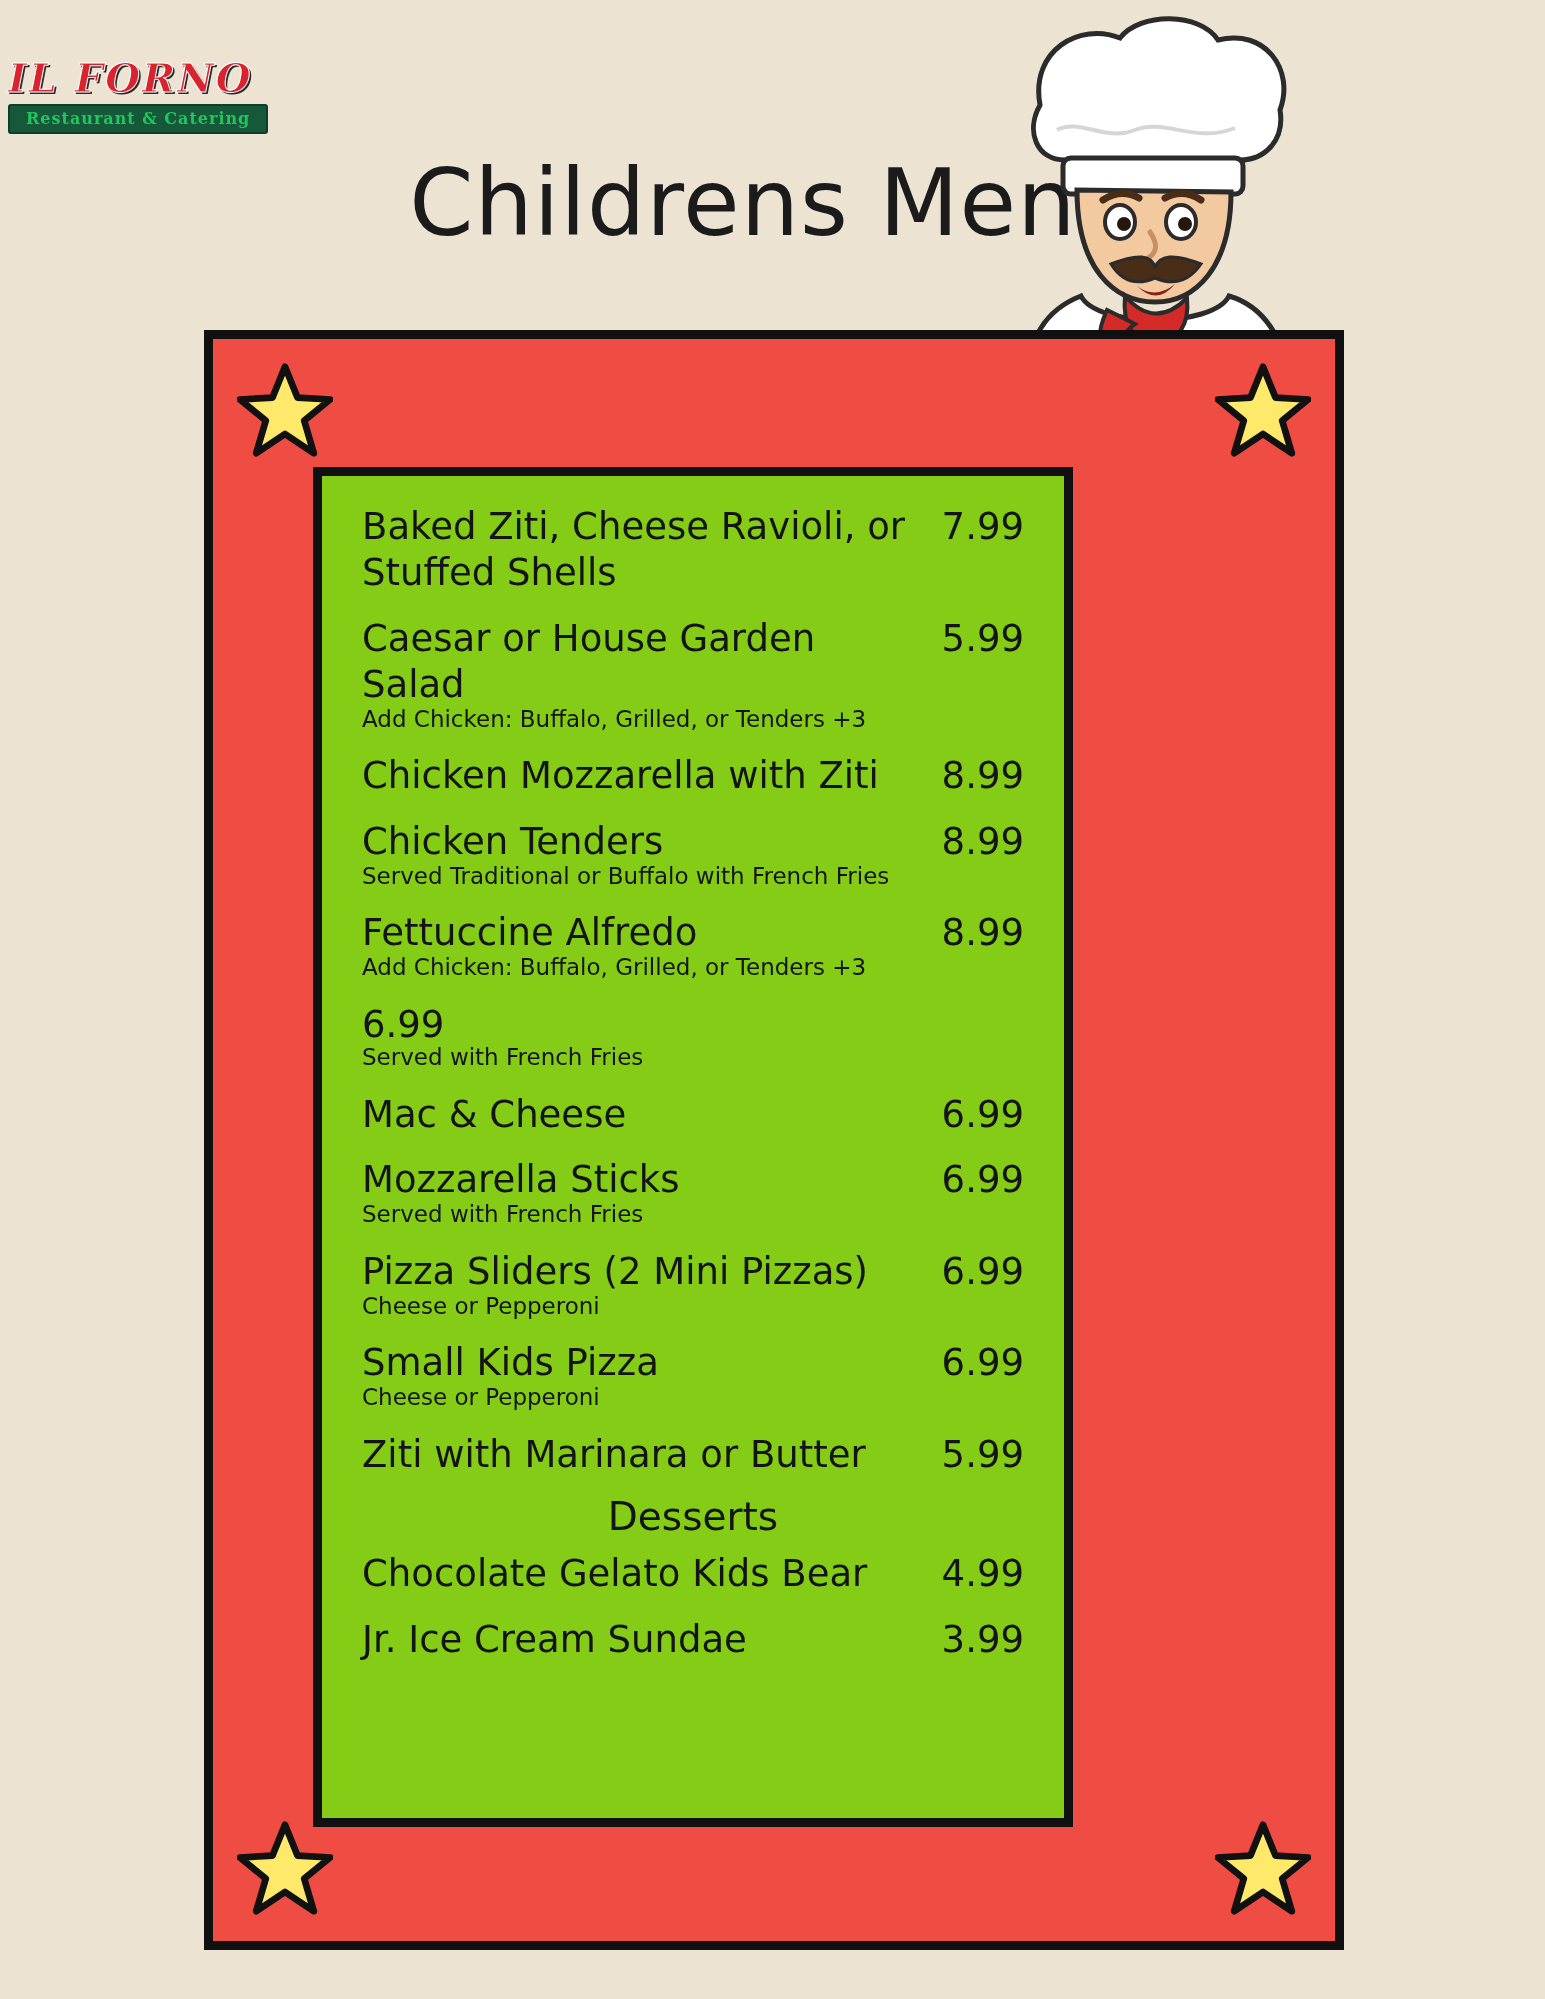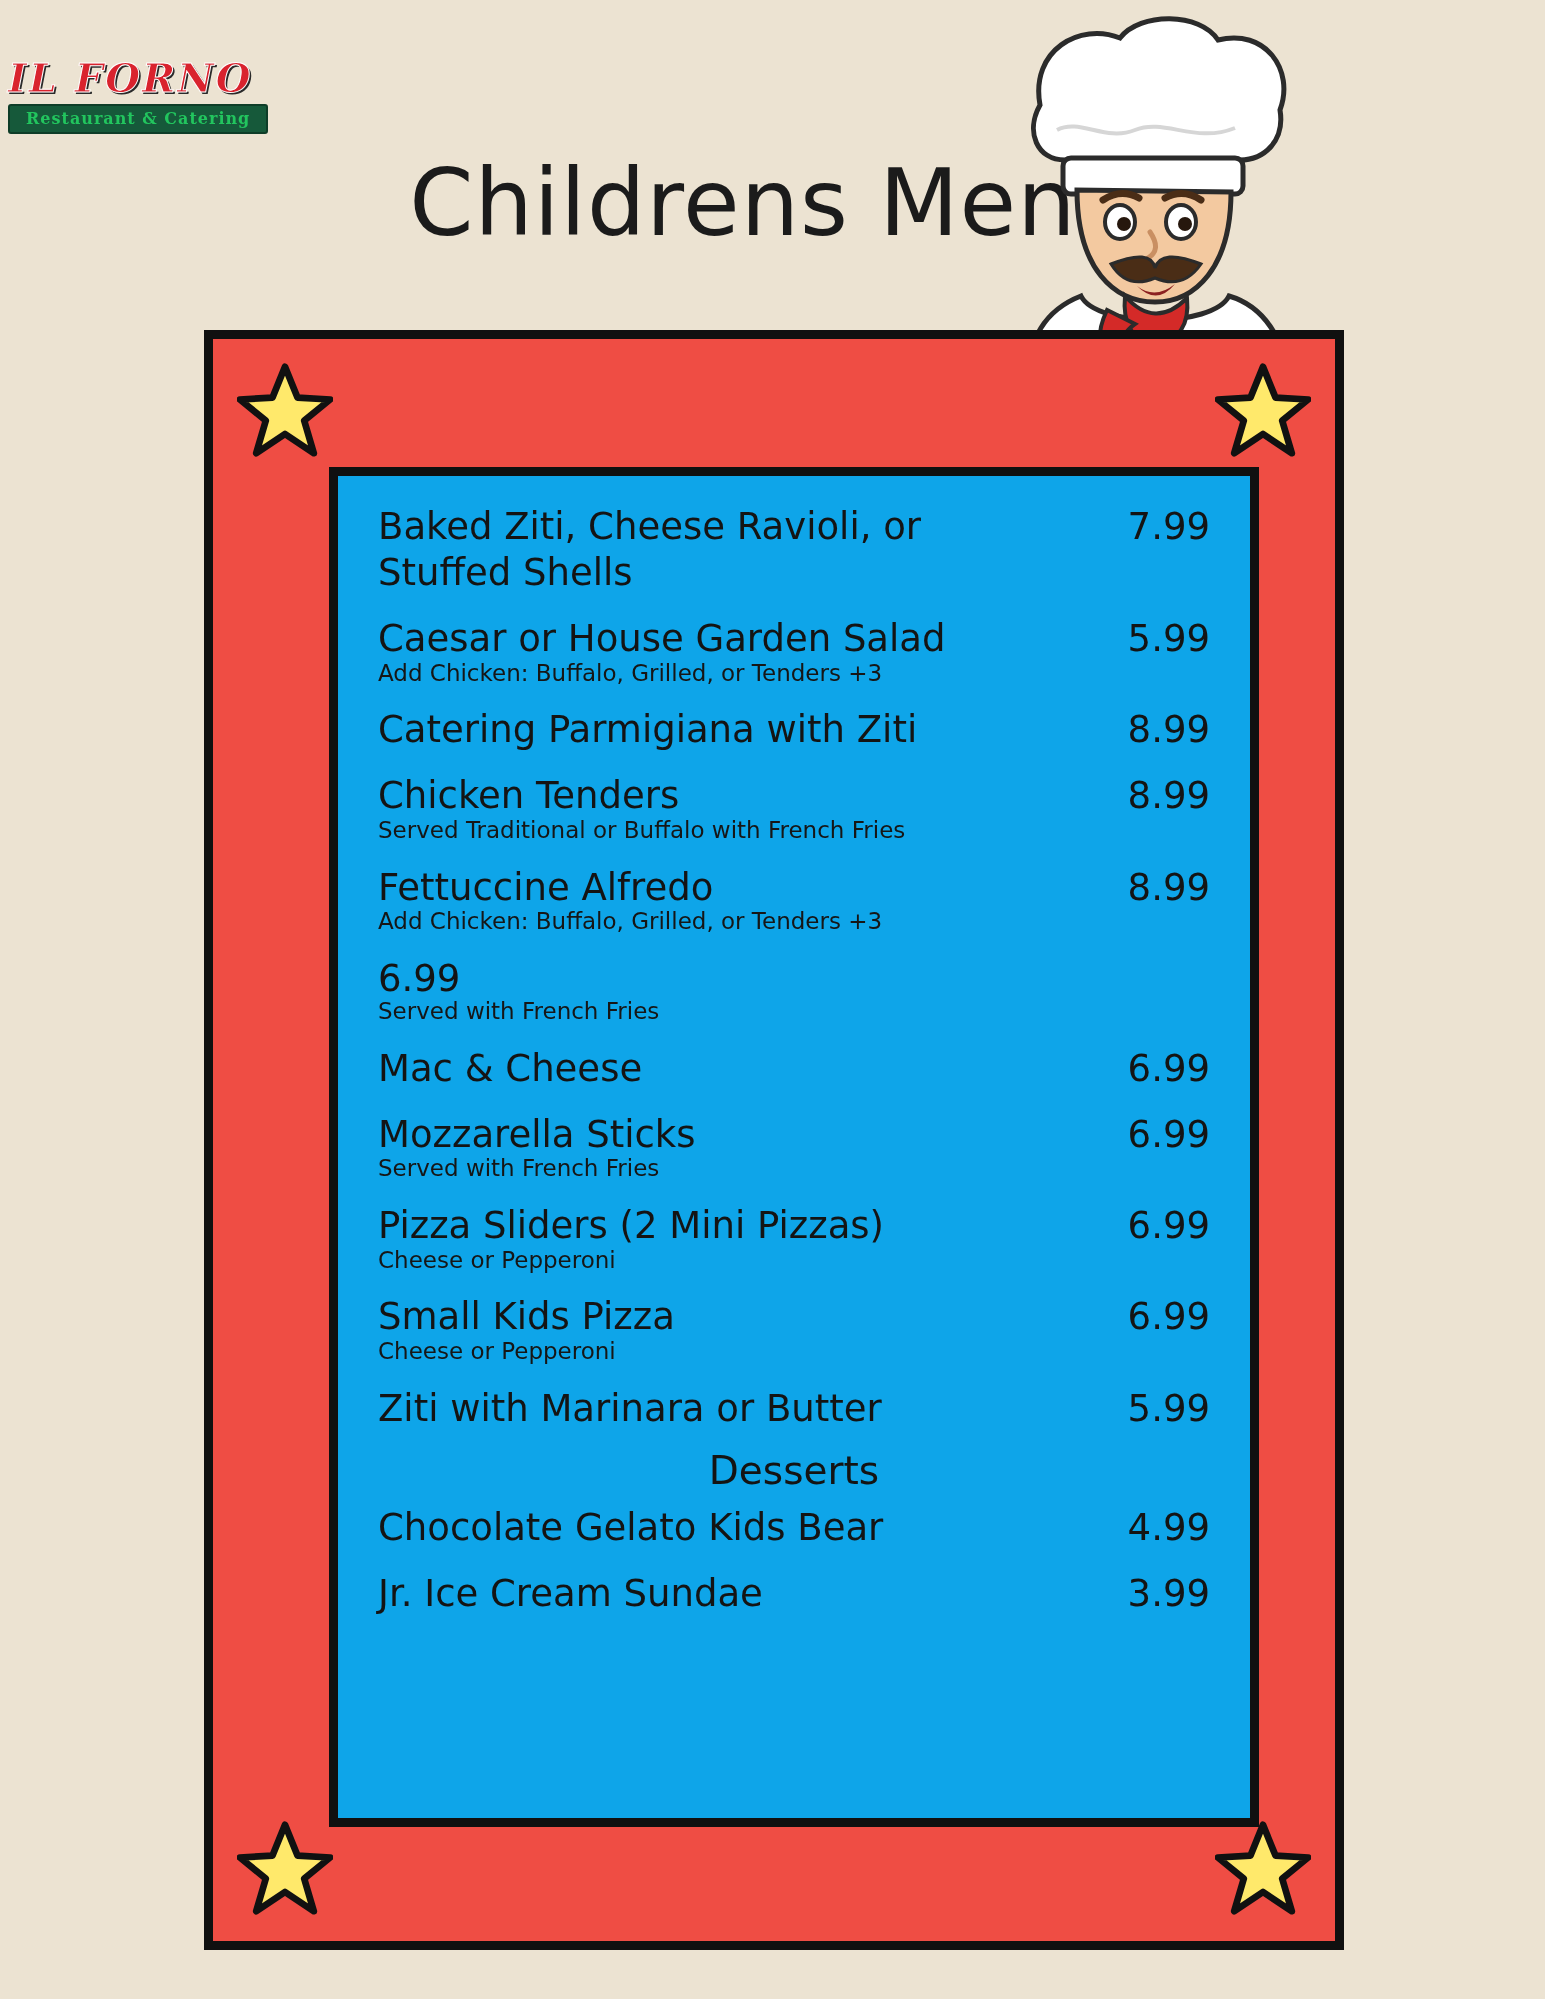--- a/index.html
+++ b/index.html
@@ -80,24 +80,24 @@
     left: 204px;
     width: 1140px;
     height: 1620px;
     background: #ef4d44;
     border: 9px solid #101010;
     box-sizing: border-box;
   }
   .menu-inner {
     position: absolute;
     top: 128px;
-    left: 116px;
-    width: 930px;
+    left: 100px;
+    width: 760px;
     height: 1360px;
-    background: #0ea5e9;
+    background: #84cc16;
     border: 9px solid #101010;
     box-sizing: border-box;
     overflow: hidden;
   }
   .menu-pad {
     padding: 22px 40px 10px 40px;
   }
 
   
   .star {
@@ -230,21 +230,21 @@
       <div class="item">
         <div class="item-row">
           <div class="item-name">Caesar or House Garden Salad</div>
           <div class="item-price">5.99</div>
         </div>
         <div class="item-desc">Add Chicken: Buffalo, Grilled, or Tenders +3</div>
       </div>
 
       <div class="item">
         <div class="item-row">
-          <div class="item-name">Catering Parmigiana with Ziti</div>
+          <div class="item-name">Chicken Mozzarella with Ziti</div>
           <div class="item-price">8.99</div>
         </div>
       </div>
 
       <div class="item">
         <div class="item-row">
           <div class="item-name">Chicken Tenders</div>
           <div class="item-price">8.99</div>
         </div>
         <div class="item-desc">Served Traditional or Buffalo with French Fries</div>

